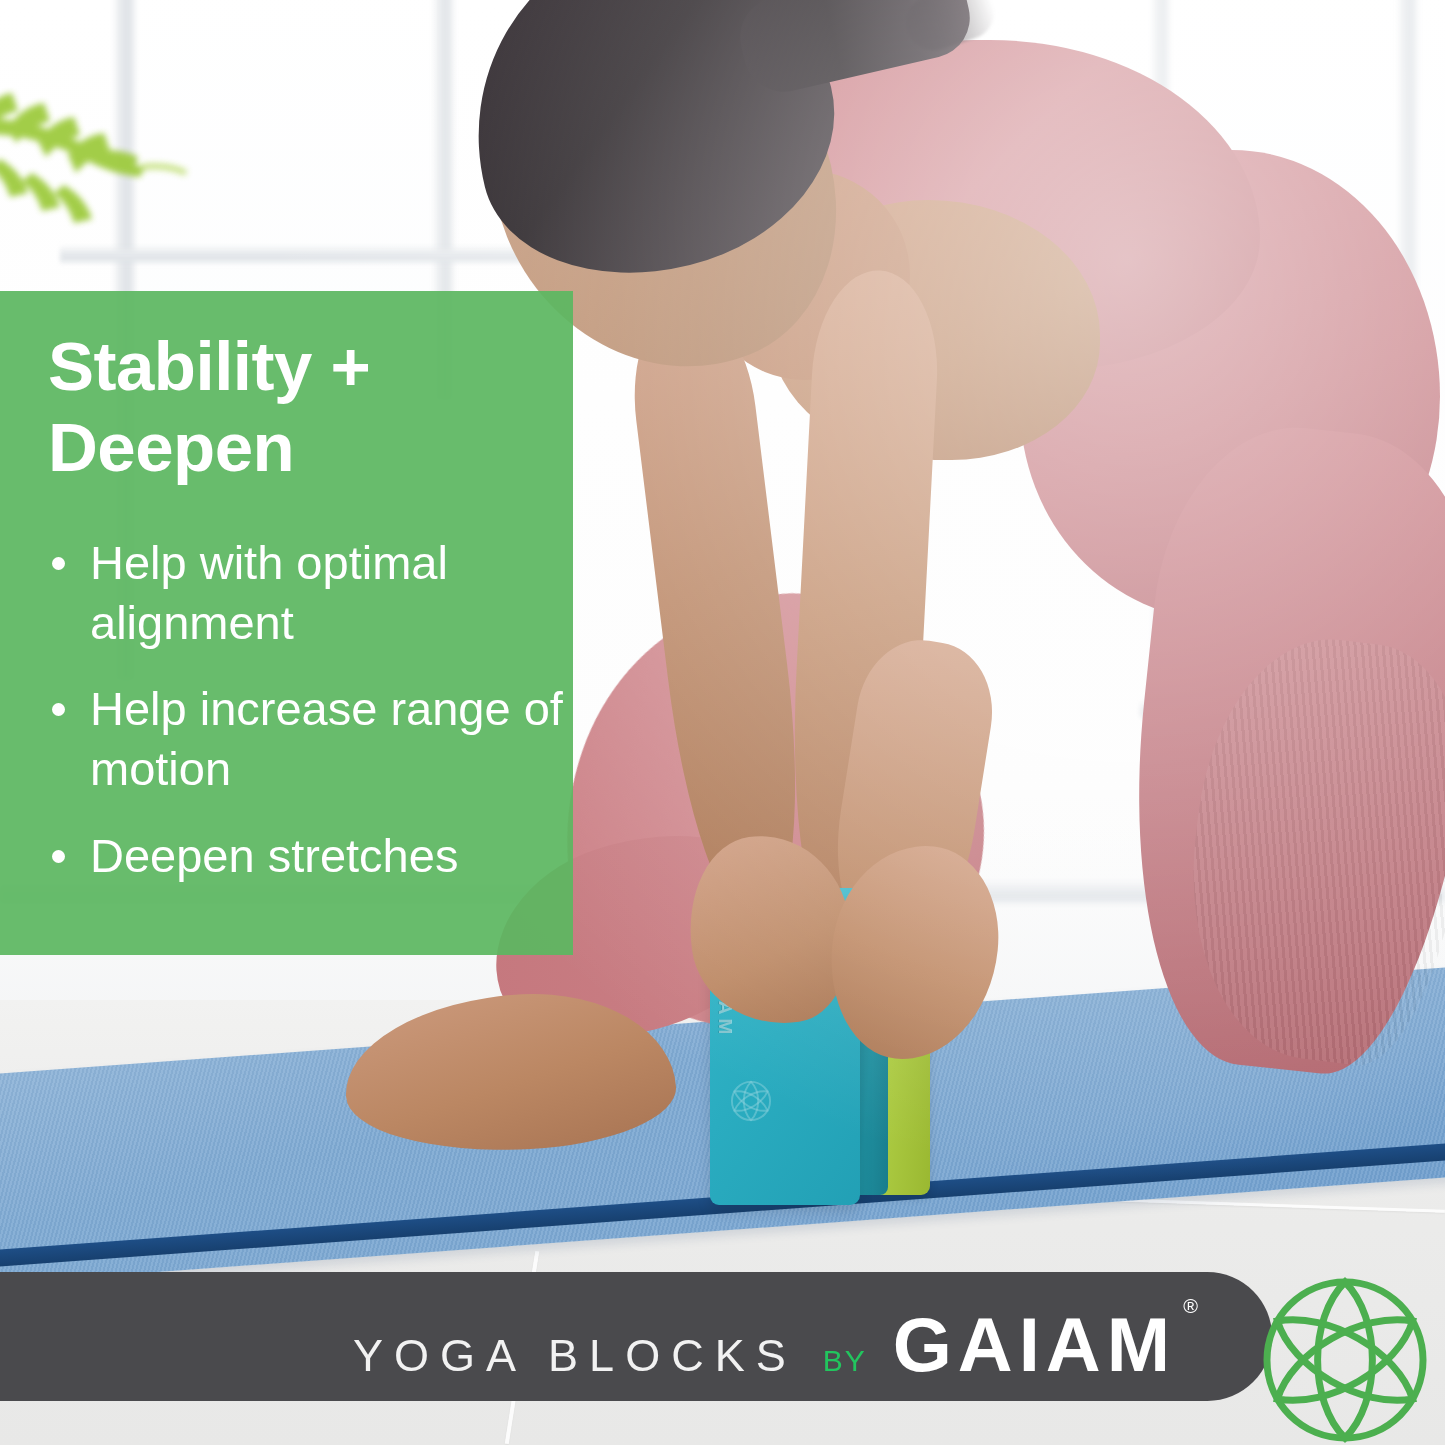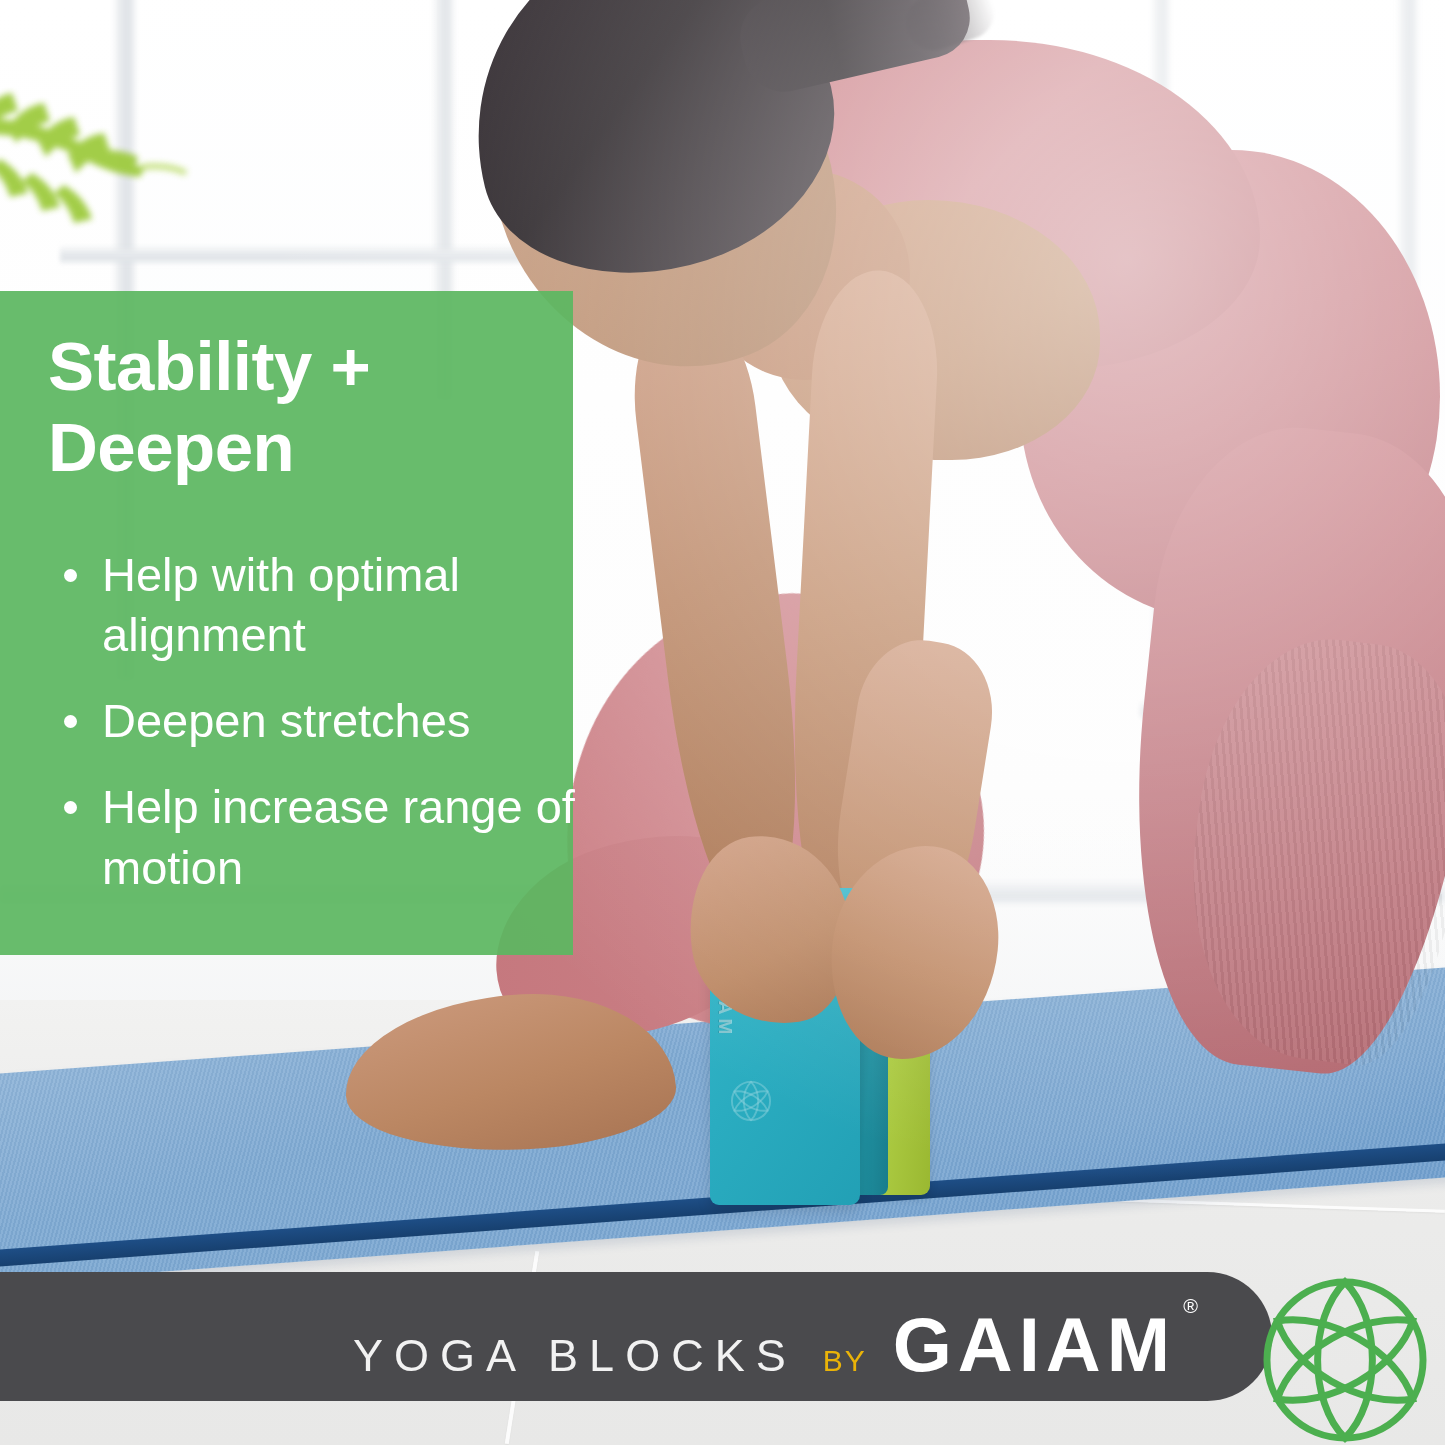--- a/index.html
+++ b/index.html
@@ -301,21 +301,21 @@
     line-height: 1.17;
     font-weight: bold;
     letter-spacing: -0.5px;
   }
   .bullets {
     position: absolute;
     left: 44px;
     top: 238px;
     width: 520px;
     list-style: none;
-    margin: 16px;
+    margin: 4px;
     padding: 0;
   }
   .bullets li {
     position: relative;
     color: #ffffff;
     font-size: 47px;
     line-height: 1.28;
     padding-left: 42px;
     margin-bottom: 26px;
   }
@@ -350,21 +350,21 @@
     gap: 26px;
   }
   .brand-pre {
     color: #f2f2f2;
     font-size: 45px;
     letter-spacing: 11px;
     font-weight: 300;
     margin-top: 44px;
   }
   .brand-by {
-    color: #eab308;
+    color: #22c55e;
     font-size: 30px;
     letter-spacing: 2px;
     font-weight: 300;
   }
   .brand-name {
     position: relative;
     color: #ffffff;
     font-size: 76px;
     letter-spacing: 6px;
     font-weight: bold;
@@ -486,25 +486,25 @@
       <div>Stability +</div>
       <div>Deepen</div>
     </div>
     <ul class="bullets">
       <li>
         <span class="dot"></span>
         <span>Help with optimal alignment</span>
       </li>
       <li>
         <span class="dot"></span>
-        <span>Deepen stretches</span>
+        <span>Help increase range of motion</span>
       </li>
       <li>
         <span class="dot"></span>
-        <span>Help increase range of motion</span>
+        <span>Deepen stretches</span>
       </li>
     </ul>
   </div>
 
   <div class="banner">
     <div class="banner-inner">
       <span class="brand-pre">YOGA BLOCKS</span>
       <span class="brand-by">BY</span>
       <span class="brand-name">
         <span>GAIAM</span>

